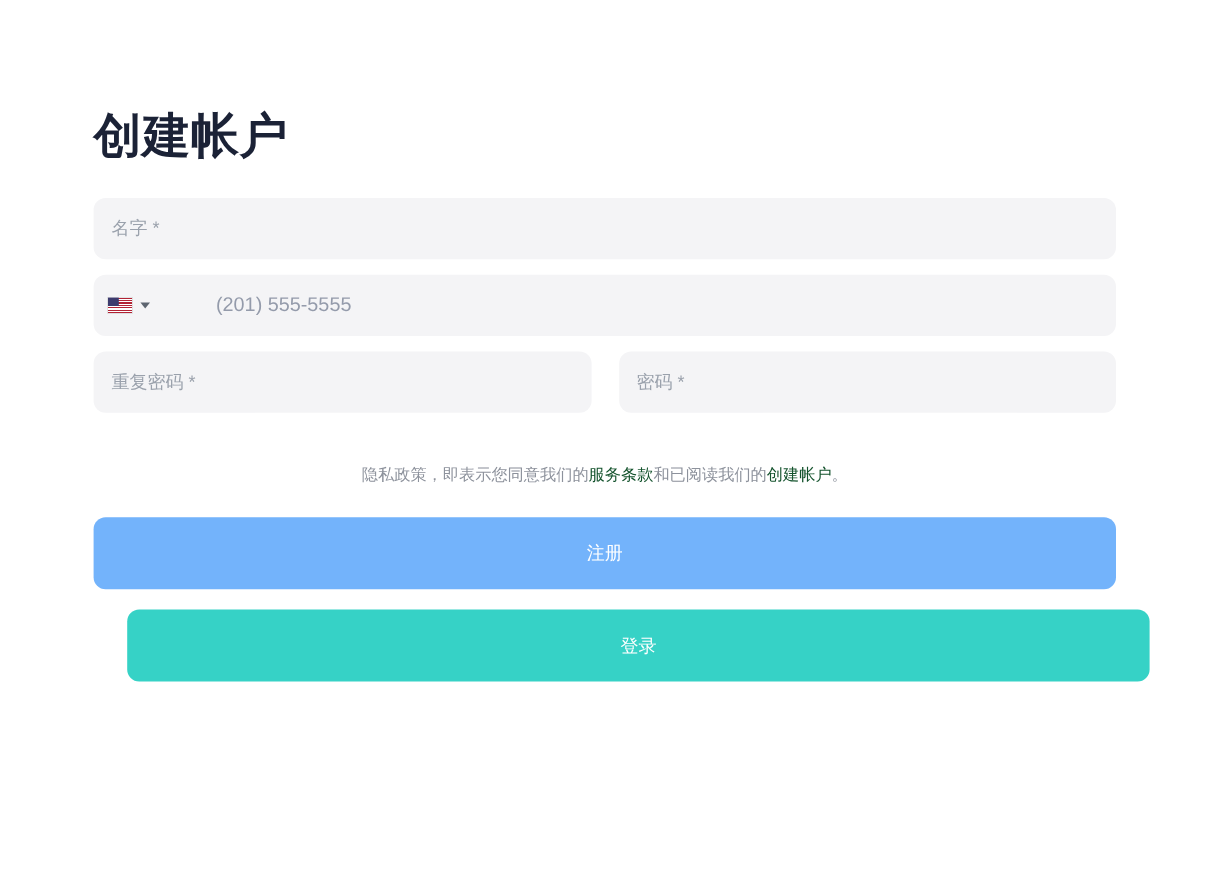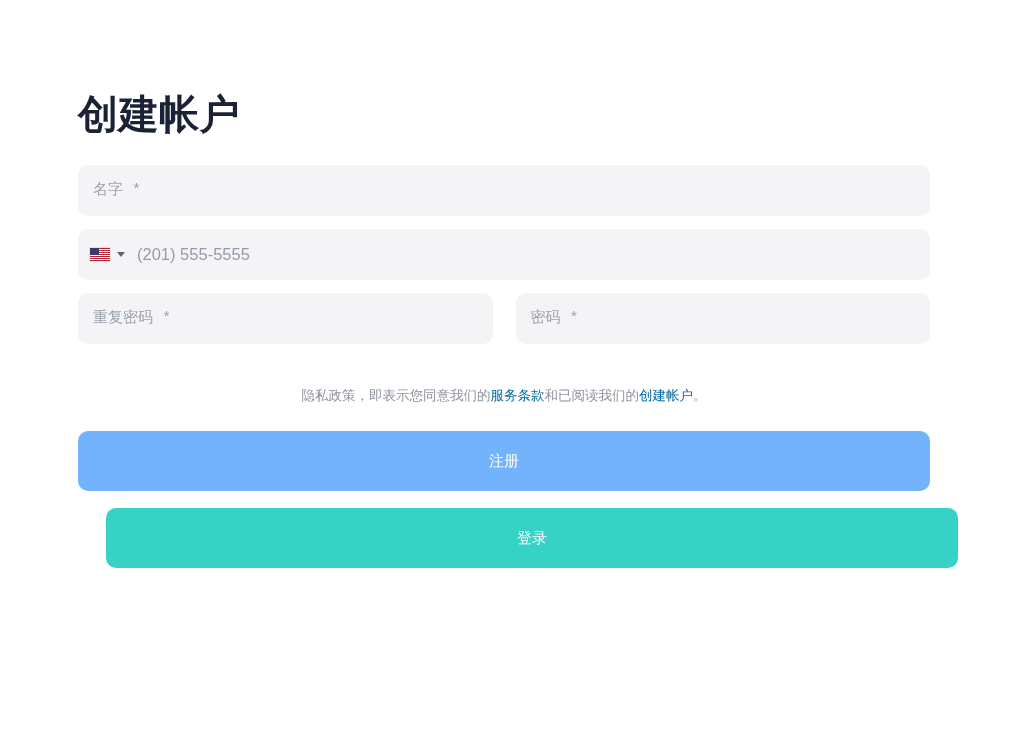--- a/index.html
+++ b/index.html
@@ -33,32 +33,33 @@
     display: block;
     width: 100%;
     height: 51px;
     background: #f4f4f6;
     border: none;
     outline: none;
     border-radius: 10px;
     padding: 0 15px;
     font-size: 15px;
     color: #333a45;
-    font-family: Liberation Mono, monospace;
+    font-family: Liberation Sans, sans-serif;
   }
   .text-input::placeholder { color: #9aa1ac; opacity: 1; }
   .phone-field {
     display: flex;
     align-items: center;
     width: 100%;
     height: 51px;
     background: #f4f4f6;
     border-radius: 10px;
     padding: 0 10px;
     margin-bottom: 13px;
+    gap: 43px;
   }
   .country-selector {
     display: flex;
     align-items: center;
     cursor: pointer;
     padding: 4px 2px;
   }
   .us-flag {
     position: relative;
     width: 20px; height: 13px;
@@ -95,21 +96,21 @@
   }
   .phone-input::placeholder { color: #949bab; opacity: 1; }
   .terms-line {
     margin-top: 43px;
     text-align: center;
     font-size: 13.5px;
     line-height: 17px;
     color: #8d929c;
   }
   .terms-link {
-    color: #0369a1;
+    color: #14532d;
     text-decoration: none;
     cursor: pointer;
   }
   .btn {
     display: block;
     width: 100%;
     height: 60px;
     border: none;
     border-radius: 10px;
     font-size: 15px;

